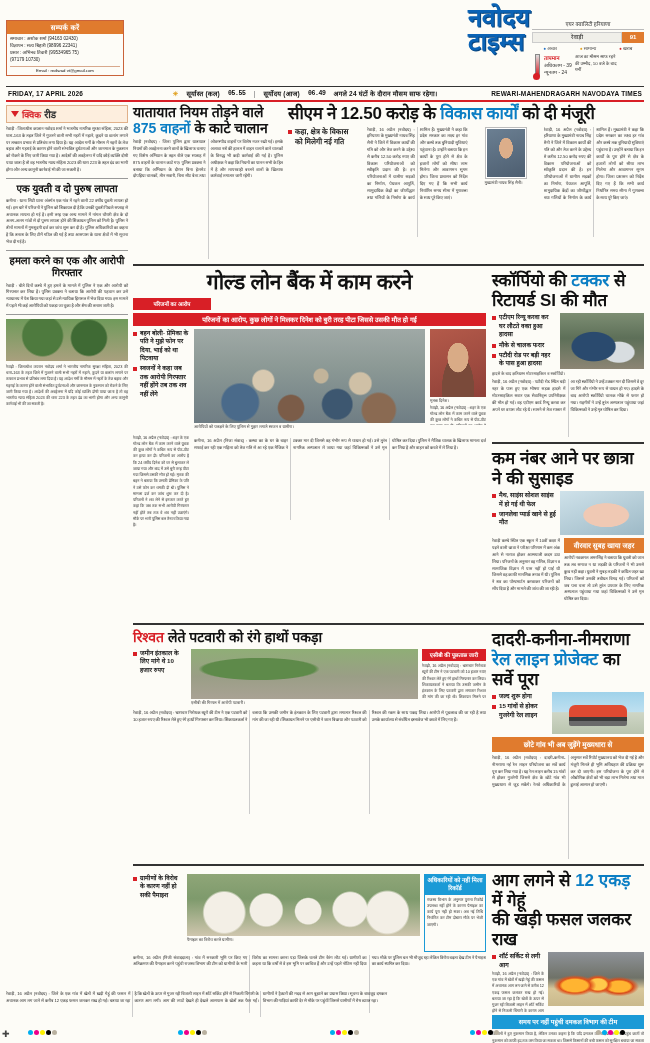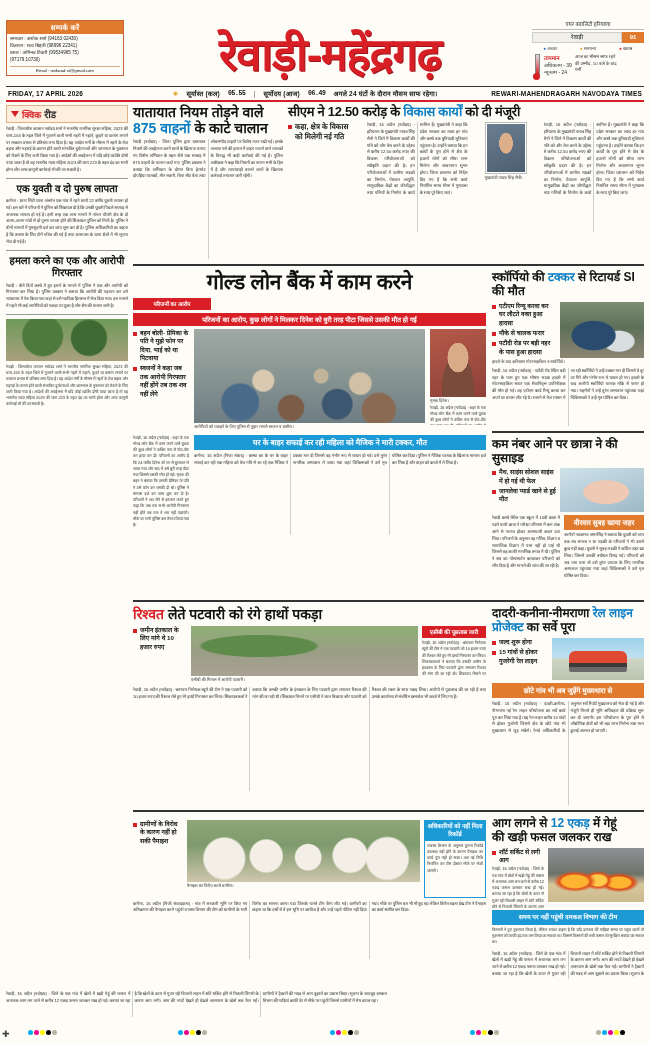--- a/index.html
+++ b/index.html
@@ -87,23 +87,23 @@
 
   
   .tx { font-size: 4.2px; line-height: 1.62; text-align: justify; color: #2a2a2a; hyphens: auto; word-spacing:-.3px;}
   .tx.sm { font-size: 3.9px; line-height: 1.6; }
   .cols2 { column-count: 2; column-gap: 5px; column-rule: 1px solid #ccc; }
   .cols3 { column-count: 3; column-gap: 5px; column-rule: 1px solid #ccc; }
   .cols5 { column-count: 5; column-gap: 4px; column-rule: 1px solid #ccc; }
 
   
   .hl-xl { font-size: 21px; font-weight: bold; line-height: 1.08; letter-spacing: -.3px; }
-  .hl-lg { font-size: 13px; font-weight: bold; line-height: 1.1; letter-spacing: -.3px; }
+  .hl-lg { font-size: 17px; font-weight: bold; line-height: 1.1; letter-spacing: -.3px; }
   .hl-md { font-size: 14px; font-weight: bold; line-height: 1.12; }
-  .hl-sm { font-size: 12px; font-weight: bold; line-height: 1.15; }
+  .hl-sm { font-size: 17px; font-weight: bold; line-height: 1.15; }
   .blue { color: #0b7ec4; }
   .red { color: #d81f26; }
 
   .kicker-red {
     background: #d81f26; color: #fff; font-size: 6.6px; font-weight: bold;
     padding: 2px 4px; text-align: center; margin: 3px 0;
   }
   .kicker-blue {
     background: #1b9ad6; color: #fff; font-size: 7.5px; font-weight: bold;
     padding: 3px 4px; text-align: center; line-height: 1.3;
@@ -195,21 +195,24 @@
       <div class="contact-lines">
         <div class="contact-line">समाचार : अशोक शर्मा (94163 02430)</div>
         <div class="contact-line">विज्ञापन : सत्य बिहारी (98996 22341)</div>
         <div class="contact-line">प्रसार  : अभिनव तिवारी (99534965 75)</div>
         <div class="contact-line">(97179 10730)</div>
         <div class="contact-email">Email : rediwad vt@gmail.com</div>
       </div>
     </div>
 
     <div class="title-wrap">
-      <div class="title-main">रेवाड़ी-महेंद्रगढ़</div>
+      <div class="title-side">
+        <div>नवोदय</div>
+        <div>टाइम्स</div>
+      </div>
     </div>
 
     <div class="weather-box">
       <div class="wx-head">एयर क्वालिटी हरियाणा</div>
       <div class="wx-row">
         <div class="wx-city">रेवाड़ी</div>
         <div class="wx-val">91</div>
       </div>
       <div class="wx-legend">
         <span class="wx-l1">अच्छा</span>
@@ -338,21 +341,20 @@
               <div class="cap">मृतक दिनेश।</div>
               <div class="tx sm" style="height:20px;overflow:hidden">रेवाड़ी, 16 अप्रैल (नवोदय) : शहर के एक गोल्ड लोन बैंक में काम करने वाले युवक की कुछ लोगों ने कथित रूप से पीट-पीट कर हत्या कर दी। परिजनों का आरोप है कि 24 वर्षीय दिनेश को घर से बुलाकर ले जाया गया और बाद में उसे बुरी तरह पीटा गया जिससे उसकी मौत हो गई। मृतक की बहन ने बताया कि उसकी प्रेमिका के पति ने उसे फोन कर धमकी दी थी। पुलिस ने मामला दर्ज कर जांच शुरू कर दी है। परिजनों ने शव लेने से इनकार करते हुए कहा कि जब तक सभी आरोपी गिरफ्तार नहीं होते तब तक वे शव नहीं उठाएंगे। मौके पर भारी पुलिस बल तैनात किया गया है।</div>
             </div>
           </div>
 
           <div style="display:flex; gap:5px; margin-top:4px;">
             <div style="width:56px">
               <div class="tx sm" style="height:96px; overflow:hidden">रेवाड़ी, 16 अप्रैल (नवोदय) : शहर के एक गोल्ड लोन बैंक में काम करने वाले युवक की कुछ लोगों ने कथित रूप से पीट-पीट कर हत्या कर दी। परिजनों का आरोप है कि 24 वर्षीय दिनेश को घर से बुलाकर ले जाया गया और बाद में उसे बुरी तरह पीटा गया जिससे उसकी मौत हो गई। मृतक की बहन ने बताया कि उसकी प्रेमिका के पति ने उसे फोन कर धमकी दी थी। पुलिस ने मामला दर्ज कर जांच शुरू कर दी है। परिजनों ने शव लेने से इनकार करते हुए कहा कि जब तक सभी आरोपी गिरफ्तार नहीं होते तब तक वे शव नहीं उठाएंगे। मौके पर भारी पुलिस बल तैनात किया गया है।</div>
             </div>
             <div style="flex:1">
-              <div class="kicker-blue">घर के बाहर सफाई कर रही महिला को मैजिक ने मारी टक्कर, मौत</div>
               <div class="tx cols3" style="margin-top:3px; height:82px; overflow:hidden">कनीना, 16 अप्रैल (निजा संवाद) : कस्बा का के घर के बाहर सफाई कर रही एक महिला को तेज गति से आ रहे एक मैजिक ने टक्कर मार दी जिससे वह गंभीर रूप से घायल हो गई। उसे तुरंत नागरिक अस्पताल ले जाया गया जहां चिकित्सकों ने उसे मृत घोषित कर दिया। पुलिस ने मैजिक चालक के खिलाफ मामला दर्ज कर लिया है और वाहन को कब्जे में ले लिया है।</div>
             </div>
           </div>
         </div>
 
         <div class="col-right">
           <div>
             <div class="hl-sm">
               <span>स्कॉर्पियो की</span>
               <span class="blue">टक्कर</span>

